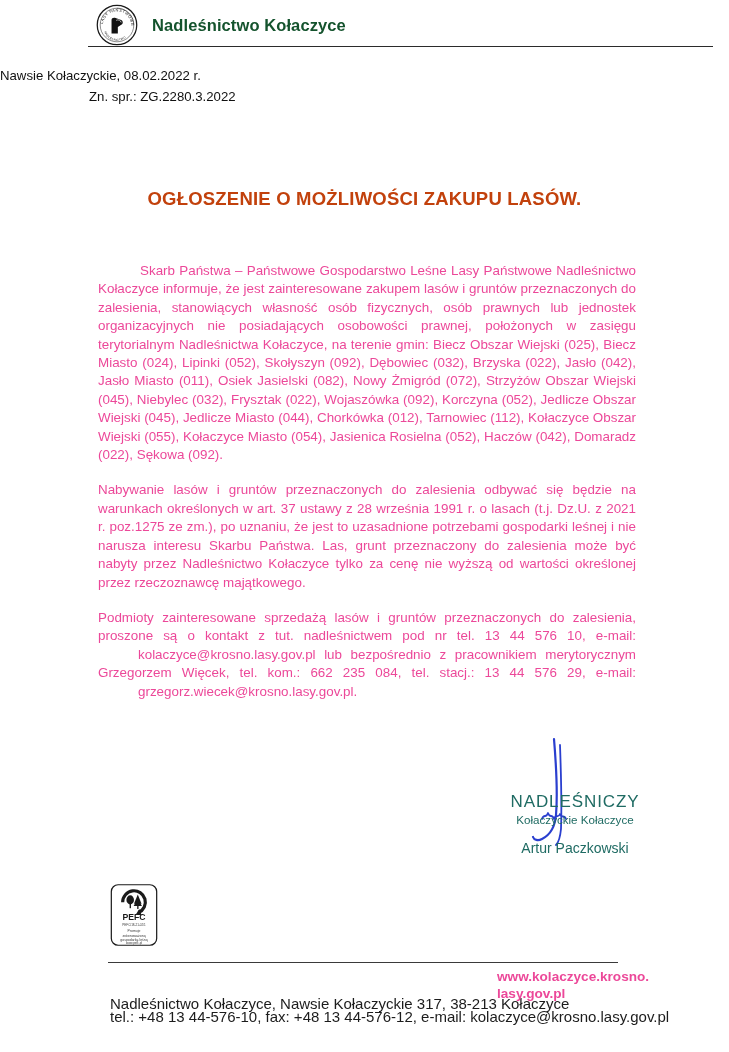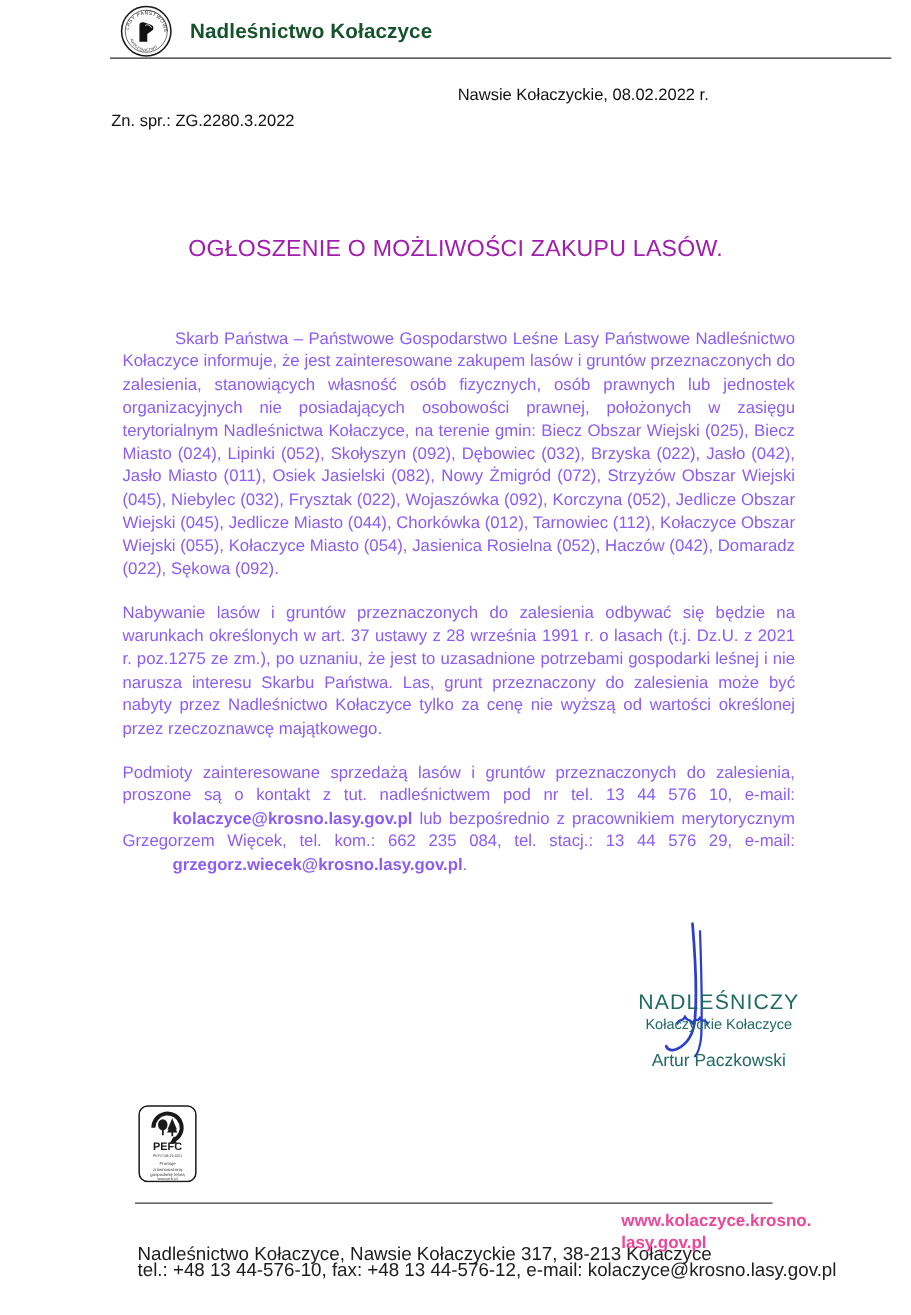--- a/index.html
+++ b/index.html
@@ -56,65 +56,64 @@
     width: 625px;
     height: 0;
     border-top: 1.6px solid #2b2b2b;
   }
 
   
   .meta-date {
     position: absolute;
     left: 0; top: 68px;
     width: 673px;
-    text-align: right;
     padding-right: 106px;
     box-sizing: border-box;
     font-size: 13.2px;
     color: #111;
   }
   .meta-ref {
     position: absolute;
     left: 89px; top: 89px;
     font-size: 13.2px;
     color: #111;
   }
 
   
   .doc-title {
     position: absolute;
     left: 0; top: 188px;
     width: 729px;
     text-align: center;
     font-size: 18.5px;
-    font-weight: normal;
+    font-weight: bold;
     letter-spacing: 0.2px;
-    color: #a21caf;
+    color: #c2410c;
   }
 
   
   .body-area {
     position: absolute;
     left: 98px;
     top: 262px;
     width: 538px;
   }
   .para {
     font-size: 13.4px;
     line-height: 18.4px;
     text-align: justify;
     text-justify: inter-word;
-    color: #8b5cf6;
+    color: #ec4899;
     margin: 0 0 17px 0;
     hyphens: none;
   }
   .para.first {
     text-indent: 42px;
   }
-  .para b { font-weight: bold; padding-left: 40px; }
+  .para b { font-weight: normal; padding-left: 40px; }
 
   
   .signature {
     position: absolute;
     left: 470px;
     top: 733px;
     width: 210px;
     height: 120px;
   }
   .sig-ink {

